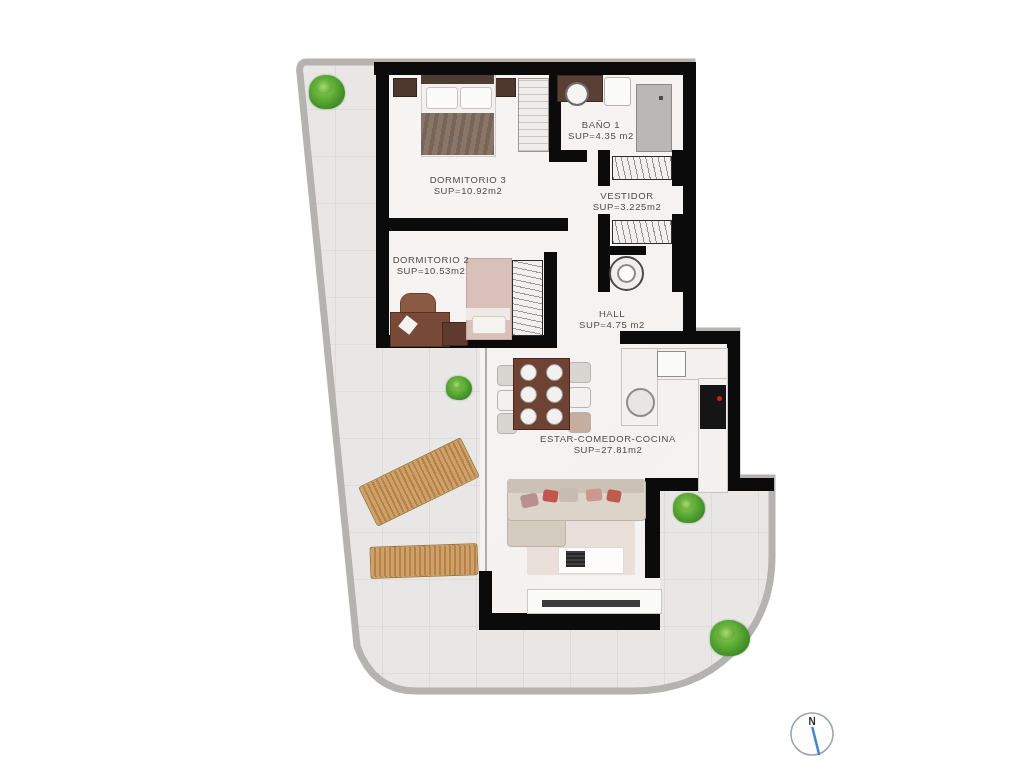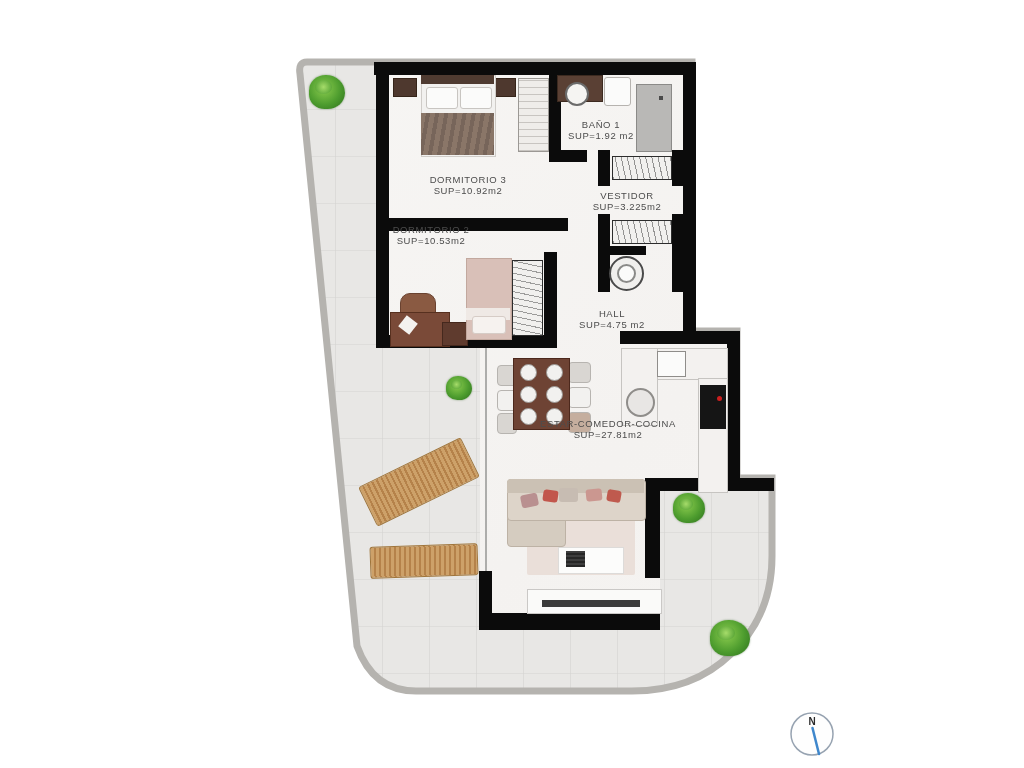--- a/index.html
+++ b/index.html
@@ -150,37 +150,37 @@
   <div class="lounger" style="left:370px;top:545px;width:106px;height:30px;transform:rotate(-2deg)"></div>
   <div class="plant" style="left:309px;top:75px;width:36px;height:34px"></div>
   <div class="plant" style="left:446px;top:376px;width:26px;height:24px"></div>
   <div class="plant" style="left:673px;top:493px;width:32px;height:30px"></div>
   <div class="plant" style="left:710px;top:620px;width:40px;height:36px"></div>
 
   <div class="room-label" style="left:468px;top:174px">
     <div>DORMITORIO 3</div>
     <div>SUP=10.92m2</div>
   </div>
-  <div class="room-label" style="left:431px;top:224px">
+  <div class="room-label" style="left:431px;top:254px">
     <div>DORMITORIO 2</div>
     <div>SUP=10.53m2</div>
   </div>
   <div class="room-label" style="left:601px;top:119px">
     <div>BAÑO 1</div>
-    <div>SUP=1.92 m2</div>
+    <div>SUP=4.35 m2</div>
   </div>
   <div class="room-label" style="left:627px;top:190px">
     <div>VESTIDOR</div>
     <div>SUP=3.225m2</div>
   </div>
   <div class="room-label" style="left:612px;top:308px">
     <div>HALL</div>
     <div>SUP=4.75 m2</div>
   </div>
-  <div class="room-label" style="left:608px;top:418px">
+  <div class="room-label" style="left:608px;top:433px">
     <div>ESTAR-COMEDOR-COCINA</div>
     <div>SUP=27.81m2</div>
   </div>
 
   <svg class="abs" style="left:784px;top:704px" width="56" height="58">
     <circle cx="28" cy="30" r="21" fill="#fefefe" stroke="#97a3b1" stroke-width="1.5"></circle>
     <line x1="28.5" y1="24" x2="35" y2="50" stroke="#3f87cc" stroke-width="2.5" stroke-linecap="round"></line>
     <text x="28" y="21" text-anchor="middle" font-family="Liberation Sans, sans-serif" font-size="10" font-weight="bold" fill="#2b2b2b">N</text>
   </svg>
 

